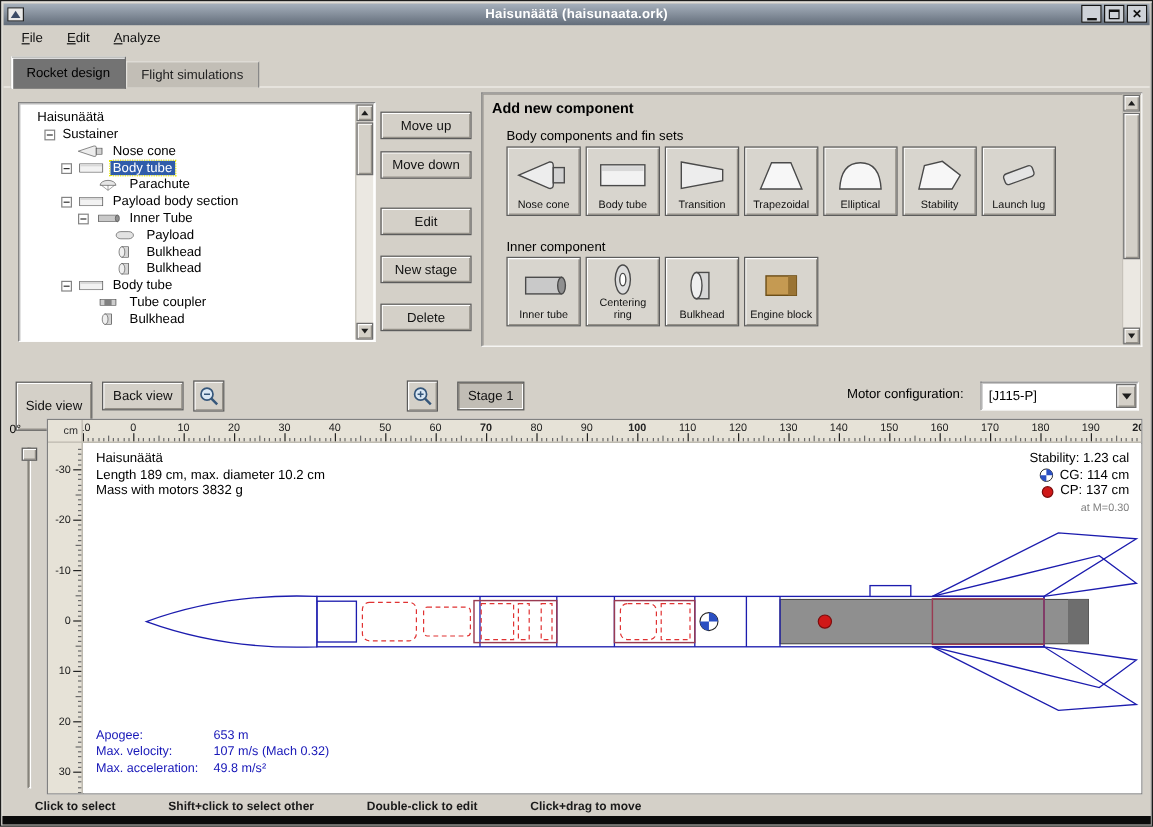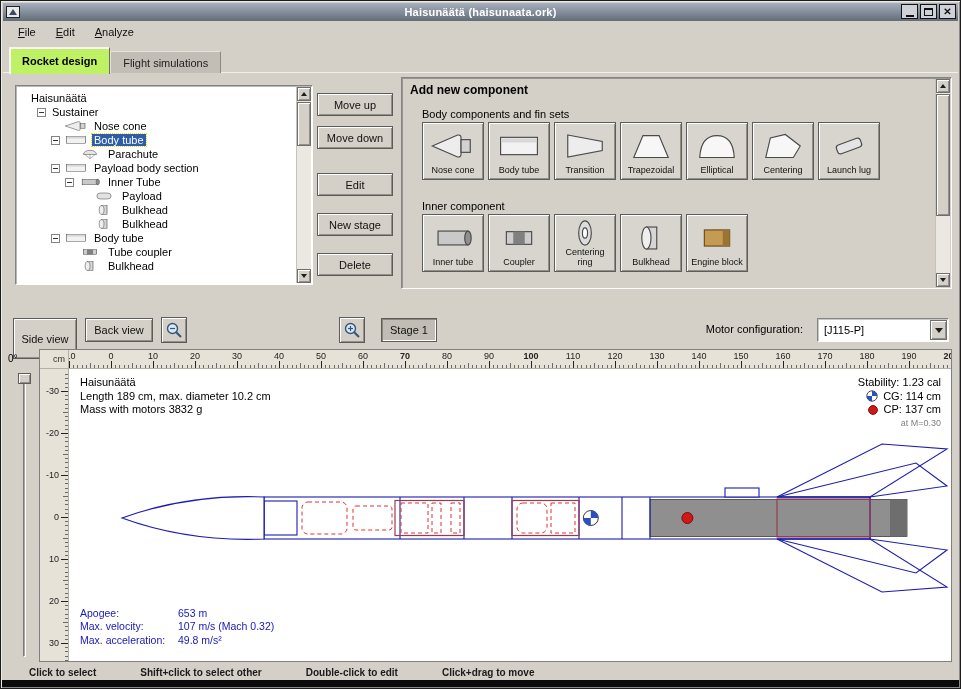--- a/index.html
+++ b/index.html
@@ -28,22 +28,22 @@
              display:flex; align-items:center; padding-left:6px; gap:2px; }
   .menu-item { display:inline-block; padding:3px 9px; font-size:11px; color:#111; }
   .menu-item::first-letter { text-decoration:underline; }
 
   
   .tab-divider { position:absolute; top:71px; left:2px; right:2px; height:1px; background:#f2f0ec; }
   .tabbar { position:absolute; top:44px; left:2px; right:2px; height:28px;
             display:flex; align-items:flex-end; padding-left:6px; z-index:2; }
   .tab { font-size:11px; padding:0 12px; display:flex; align-items:center;
          border:1px solid; border-bottom:none; }
-  .tab.active { height:27px; background:#bef264; border-color:#f6f5f2 #6e6e6e transparent #f6f5f2;
-                box-shadow: inset 1px 1px 0 #fff; margin-bottom:-1px; z-index:3;font-weight:bold; }
+  .tab.active { height:27px; background:#737373; border-color:#f6f5f2 #6e6e6e transparent #f6f5f2;
+                box-shadow: inset 1px 1px 0 #fff; margin-bottom:-1px; z-index:3; }
   .tab.inactive { height:22px; background:#c2beb6; border-color:#e4e2dd #888 transparent #e4e2dd; color:#222; }
 
   
   .btn { background:#d4d0c8; border:1px solid #5c5c5c;
          box-shadow: inset 1px 1px 0 #ffffff, inset -1px -1px 0 #938f87;
          display:flex; align-items:center; justify-content:center;
          font-size:11px; color:#111; }
   .btn.pressed { background:#c1bdb5;
          box-shadow: inset 1px 1px 0 #8a867e, inset -1px -1px 0 #fff; }
   .sunken { border:1px solid; border-color:#848484 #fdfdfd #fdfdfd #848484;
@@ -367,21 +367,21 @@
             </svg>
           </div>
           <div class="pal-label">Elliptical</div>
         </div>
         <div class="btn pal-btn">
           <div class="pal-icon">
             <svg viewBox="0 0 40 26" preserveAspectRatio="none" width="46" height="30">
               <path d="M5 23 L9 6 L22 3 L35 13 L29 23 Z" fill="#f7f7f7" stroke="#4a4a4a"></path>
             </svg>
           </div>
-          <div class="pal-label">Centering</div>
+          <div class="pal-label">Stability</div>
         </div>
         <div class="btn pal-btn">
           <div class="pal-icon">
             <svg viewBox="0 0 40 26" preserveAspectRatio="none" width="46" height="30">
               <g transform="rotate(-20 20 13)">
                 <rect x="9" y="9" width="22" height="8" rx="2.5" fill="#e4e4e4" stroke="#4a4a4a"></rect>
               </g>
             </svg>
           </div>
           <div class="pal-label">Launch lug</div>
@@ -390,29 +390,20 @@
       <div class="pal-group-label" style="top: 122px;">Inner component</div>
       <div class="pal-row" style="top: 136px;">
         <div class="btn pal-btn">
           <div class="pal-icon">
             <svg viewBox="0 0 40 26" preserveAspectRatio="none" width="46" height="30">
               <rect x="7" y="7" width="26" height="12" fill="#c9c9c9" stroke="#4a4a4a"></rect>
               <ellipse cx="33" cy="13" rx="2.8" ry="6" fill="#8f8f8f" stroke="#4a4a4a"></ellipse>
             </svg>
           </div>
           <div class="pal-label">Inner tube</div>
-        </div>
-        <div class="btn pal-btn">
-          <div class="pal-icon">
-            <svg viewBox="0 0 40 26" preserveAspectRatio="none" width="46" height="30">
-              <rect x="9" y="7.5" width="22" height="11" fill="#cdcdcd" stroke="#4a4a4a"></rect>
-              <rect x="15" y="7.5" width="10" height="11" fill="#808080"></rect>
-            </svg>
-          </div>
-          <div class="pal-label">Coupler</div>
         </div>
         <div class="btn pal-btn">
           <div class="pal-icon">
             <svg viewBox="0 0 40 26" preserveAspectRatio="none" width="46" height="30">
               <ellipse cx="20" cy="13" rx="5.5" ry="10.5" fill="#dcdcdc" stroke="#4a4a4a"></ellipse>
               <ellipse cx="20" cy="13" rx="2.2" ry="4.5" fill="#fff" stroke="#4a4a4a"></ellipse>
             </svg>
           </div>
           <div class="pal-label">Centering ring</div>
         </div>

